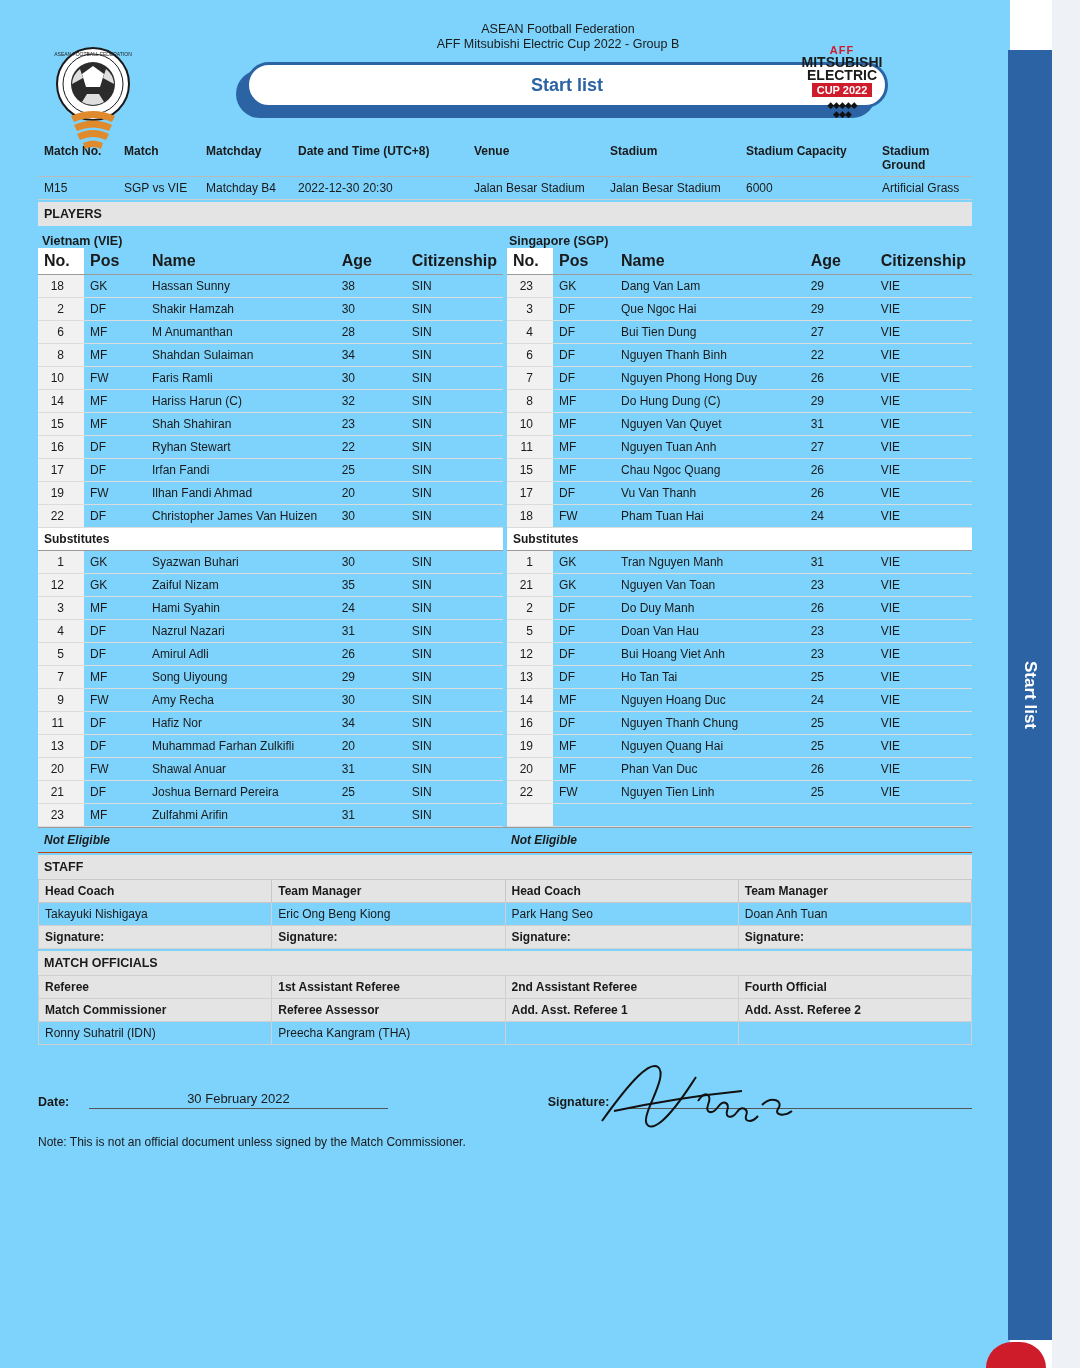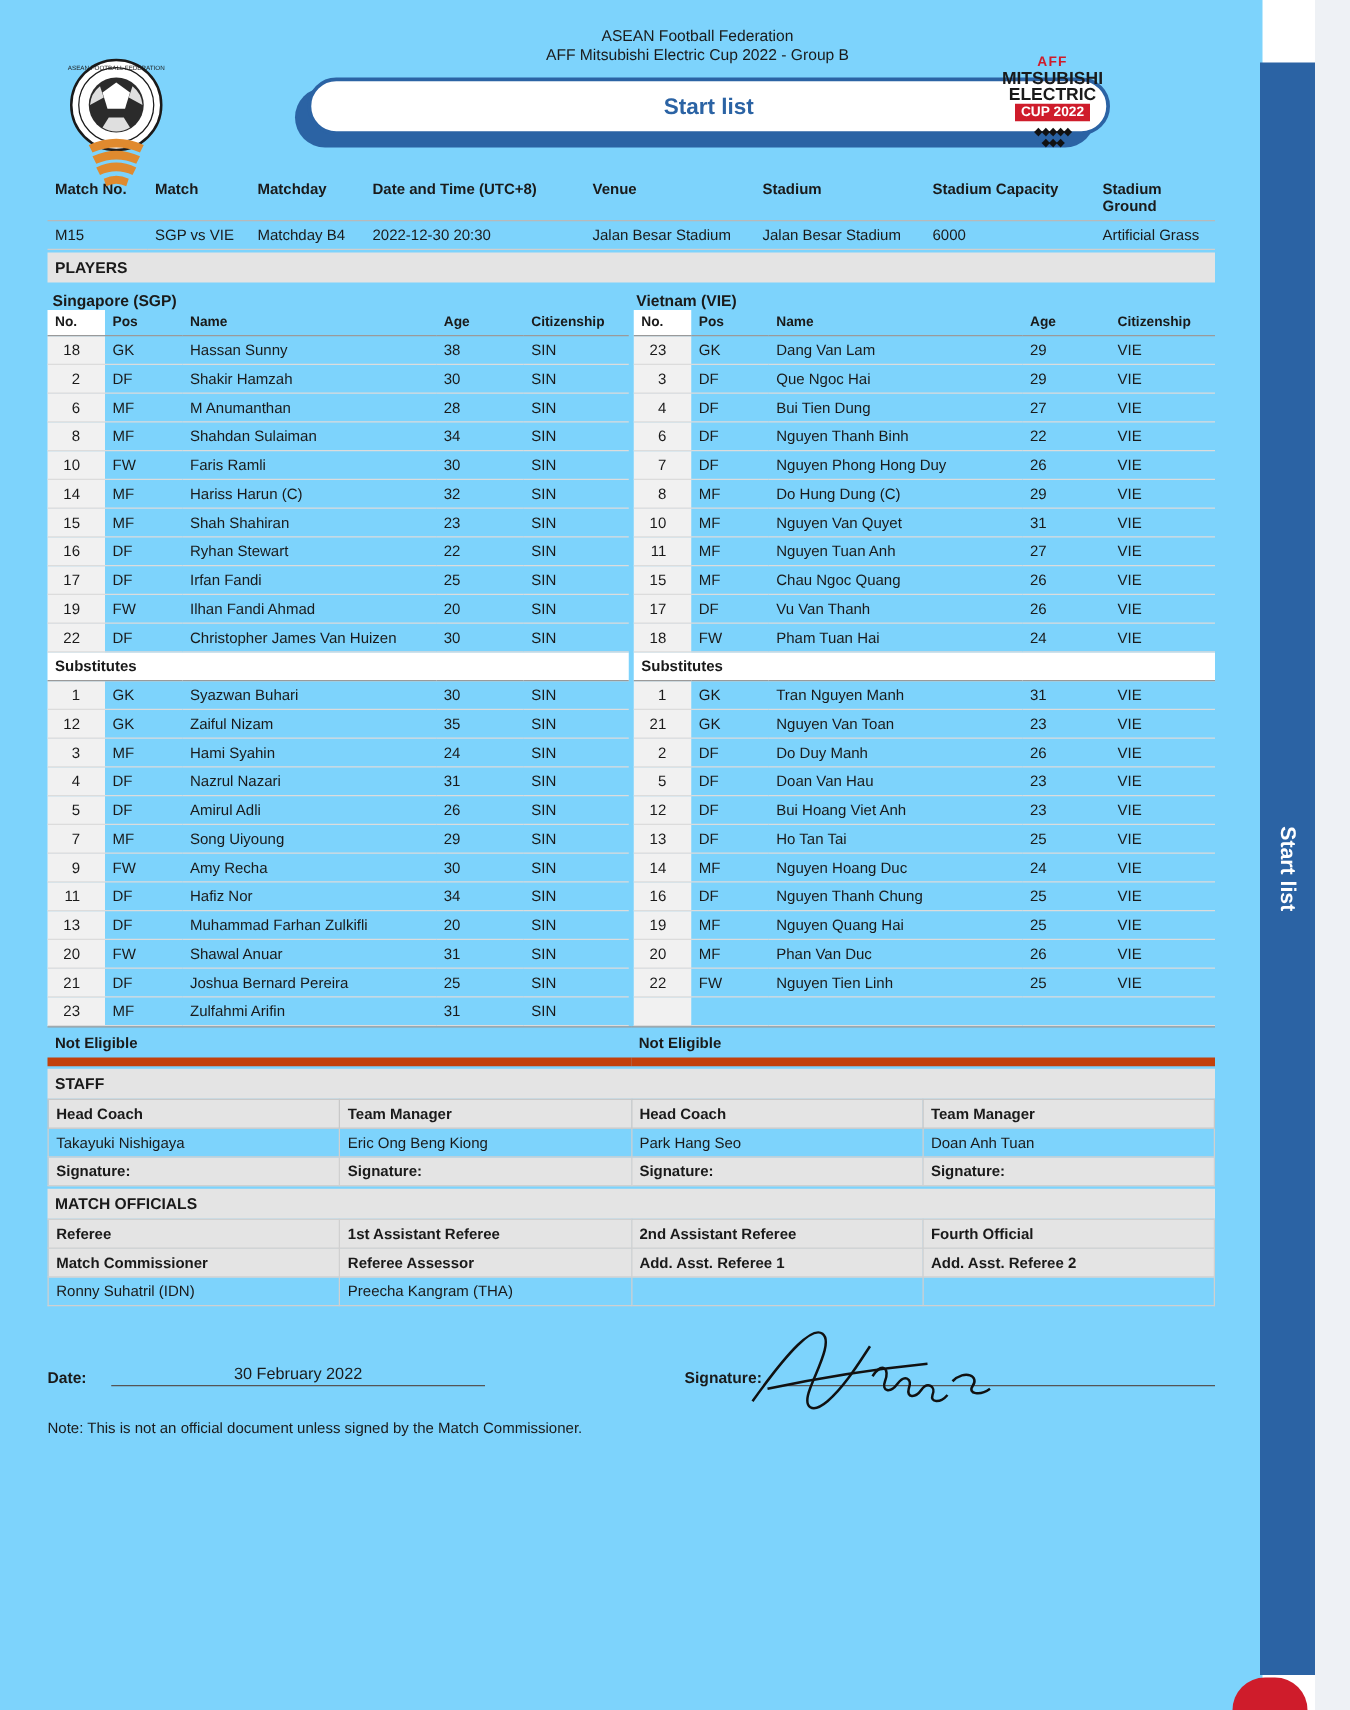--- a/index.html
+++ b/index.html
@@ -67,32 +67,32 @@
   .sectionbar {
     background:#e4e4e4; font-weight:bold; font-size:12.5px;
     padding:5px 6px; margin-top:2px;
   }
   .teamnames { display:flex; margin-top:8px; }
   .teamnames div { width:50%; font-weight:bold; font-size:12.5px; padding-left:4px;}
 
   .players-wrap { display:flex; gap:4px; }
   .pl-table { width:50%; }
   .pl-table th {
-    font-weight:bold; border-bottom:1px solid #9a9a9a; font-size:11px; padding:4px 6px;
+    font-weight:bold; border-bottom:1px solid #9a9a9a; font-size:16px; padding:4px 6px;
   }
   .pl-table td { border-bottom:1px solid #dcdcdc; height:23px; }
   .pl-table td.num { text-align:right; width:46px; padding-right:20px; background:#f1f1f1; }
   .pl-table th.num { text-align:left; width:46px; background:#fff;}
   .pl-table td.pos { width:62px; }
   .pl-table td.name { width:auto; }
   .pl-table td.age { width:70px; }
   .pl-table td.cit { width:84px; }
   .subbar td { font-weight:bold; border-bottom:1px solid #9a9a9a; background:#fff; }
   .noteligible { display:flex; }
-  .noteligible div { width:50%; font-weight:bold; padding:5px 6px; border-top:1px solid #9a9a9a; border-bottom:7px solid #c2410c;}
+  .noteligible div { width:50%; font-weight:bold; padding:5px 6px; border-top:1px solid #9a9a9a; border-bottom:1px solid #c2410c;font-style:italic;}
 
   .staff-table td { border:1px solid #d0d0d0; width:25%; }
   .staff-table tr.hdr td { font-weight:bold; background:#e4e4e4; border-color:#c8c8c8;}
   .staff-table tr.sig td { font-weight:bold; background:#e4e4e4; }
 
   .off-table td { border:1px solid #d0d0d0; width:25%; }
   .off-table tr.hdr td { font-weight:bold; background:#e4e4e4; }
 
   
   .footer { margin-top:46px; position:relative; height:110px; }
@@ -175,22 +175,22 @@
       <td>Jalan Besar Stadium</td>
       <td>6000</td>
       <td>Artificial Grass</td>
     </tr>
   </tbody>
     </table>
 
   <div class="sectionbar">PLAYERS</div>
 
   <div class="teamnames">
+    <div>Vietnam (VIE)</div>
     <div>Singapore (SGP)</div>
-    <div>Vietnam (VIE)</div>
   </div>
 
   <div class="players-wrap">
     <table class="pl-table" id="left-table">
         <tbody>
           <tr>
             <th class="num">No.</th>
             <th class="">Pos</th>
             <th class="">Name</th>
             <th class="">Age</th>

